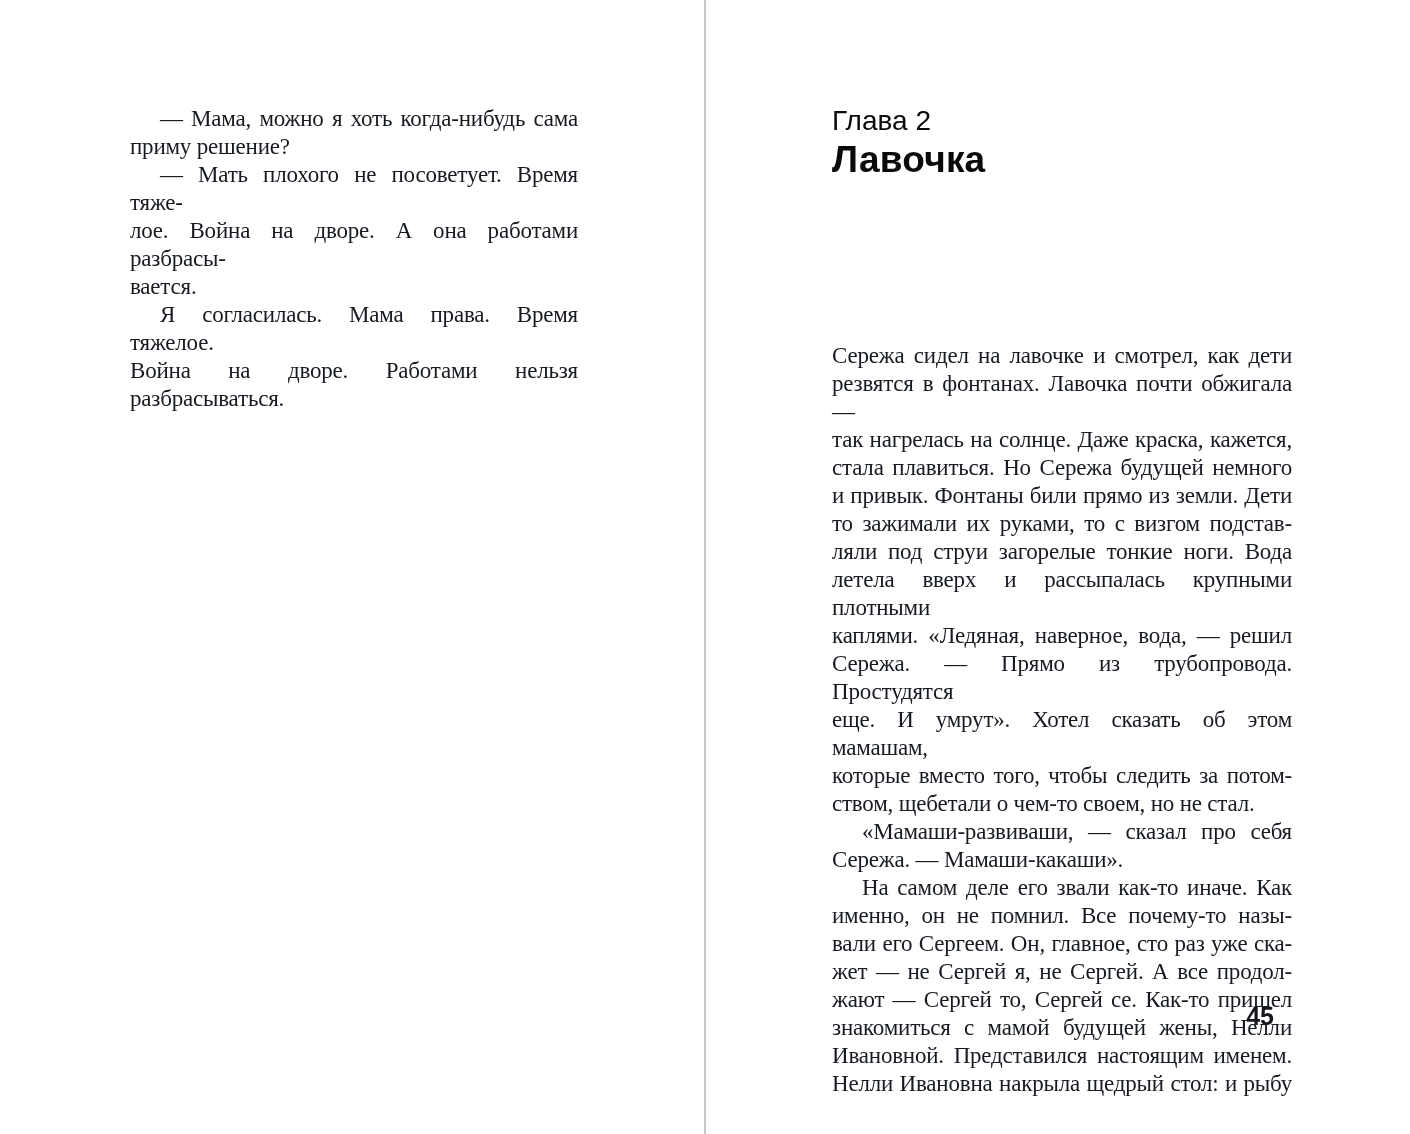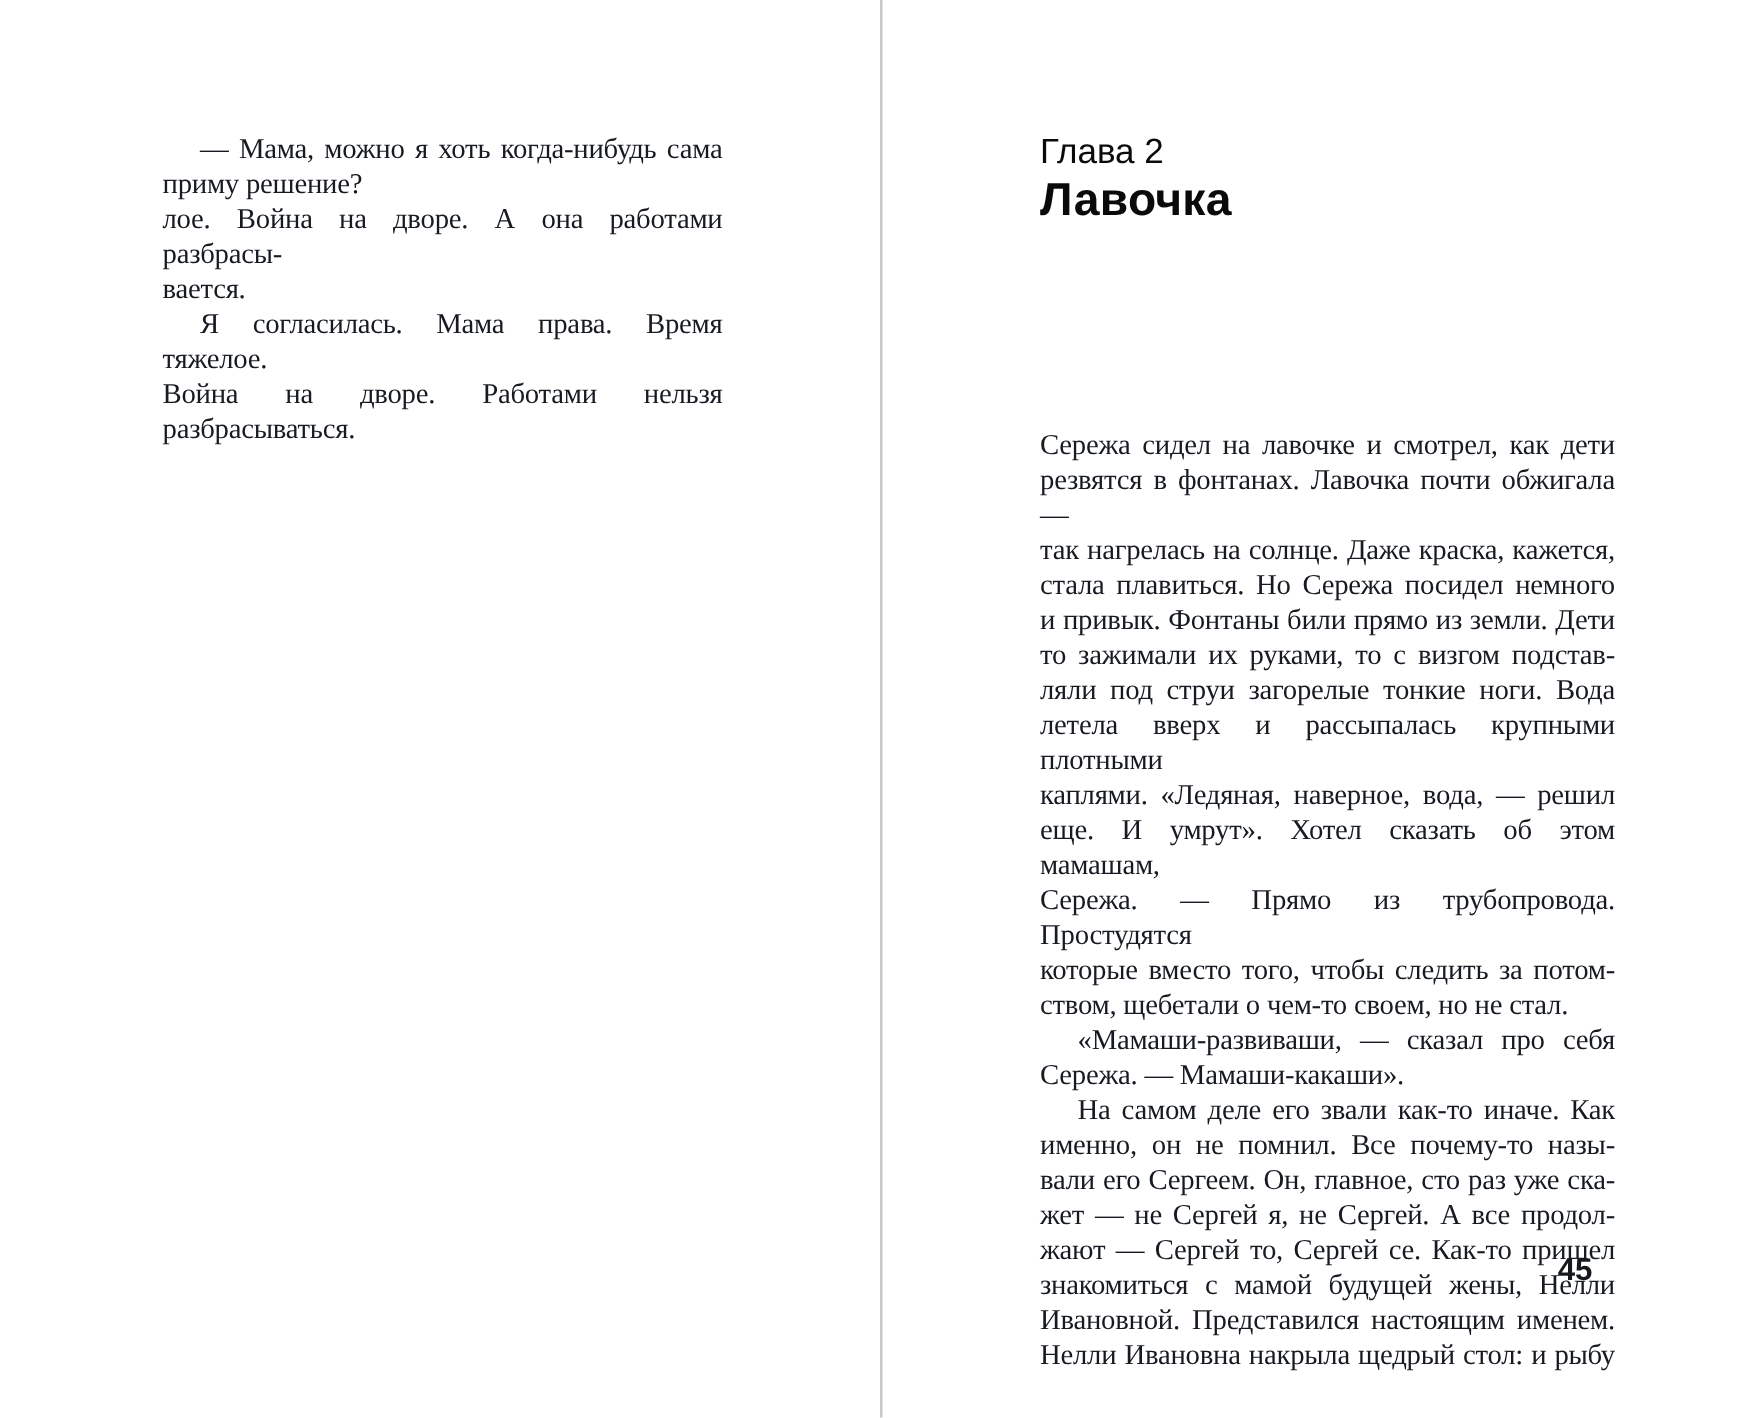--- a/index.html
+++ b/index.html
@@ -93,47 +93,48 @@
 <body>
 
 <div class="spread">
 
   <div class="bodytext left-text">
     <div>
       <div class="ln ind">— Мама, можно я хоть когда-нибудь сама</div>
       <div class="ln end">приму решение?</div>
     </div>
     <div>
+      <div class="ln ind">— Мать плохого не посоветует. Время тяже-</div>
       <div class="ln">лое. Война на дворе. А она работами разбрасы-</div>
       <div class="ln end">вается.</div>
     </div>
     <div>
       <div class="ln ind">Я согласилась. Мама права. Время тяжелое.</div>
       <div class="ln end">Война на дворе. Работами нельзя разбрасываться.</div>
     </div>
   </div>
 
   <div class="chapter-head">
     <div class="chapter-label">Глава 2</div>
     <div class="chapter-title">Лавочка</div>
   </div>
 
   <div class="bodytext right-text">
     <div>
       <div class="ln">Сережа сидел на лавочке и смотрел, как дети</div>
       <div class="ln">резвятся в фонтанах. Лавочка почти обжигала —</div>
       <div class="ln">так нагрелась на солнце. Даже краска, кажется,</div>
-      <div class="ln">стала плавиться. Но Сережа посидел немного</div>
+      <div class="ln">стала плавиться. Но Сережа будущей немного</div>
       <div class="ln">и привык. Фонтаны били прямо из земли. Дети</div>
       <div class="ln">то зажимали их руками, то с визгом подстав-</div>
       <div class="ln">ляли под струи загорелые тонкие ноги. Вода</div>
       <div class="ln">летела вверх и рассыпалась крупными плотными</div>
       <div class="ln">каплями. «Ледяная, наверное, вода, — решил</div>
+      <div class="ln">Сережа. — Прямо из трубопровода. Простудятся</div>
       <div class="ln">еще. И умрут». Хотел сказать об этом мамашам,</div>
-      <div class="ln">Сережа. — Прямо из трубопровода. Простудятся</div>
       <div class="ln">которые вместо того, чтобы следить за потом-</div>
       <div class="ln end">ством, щебетали о чем-то своем, но не стал.</div>
     </div>
     <div>
       <div class="ln ind">«Мамаши-развиваши, — сказал про себя</div>
       <div class="ln end">Сережа. — Мамаши-какаши».</div>
     </div>
     <div>
       <div class="ln ind">На самом деле его звали как-то иначе. Как</div>
       <div class="ln">именно, он не помнил. Все почему-то назы-</div>

